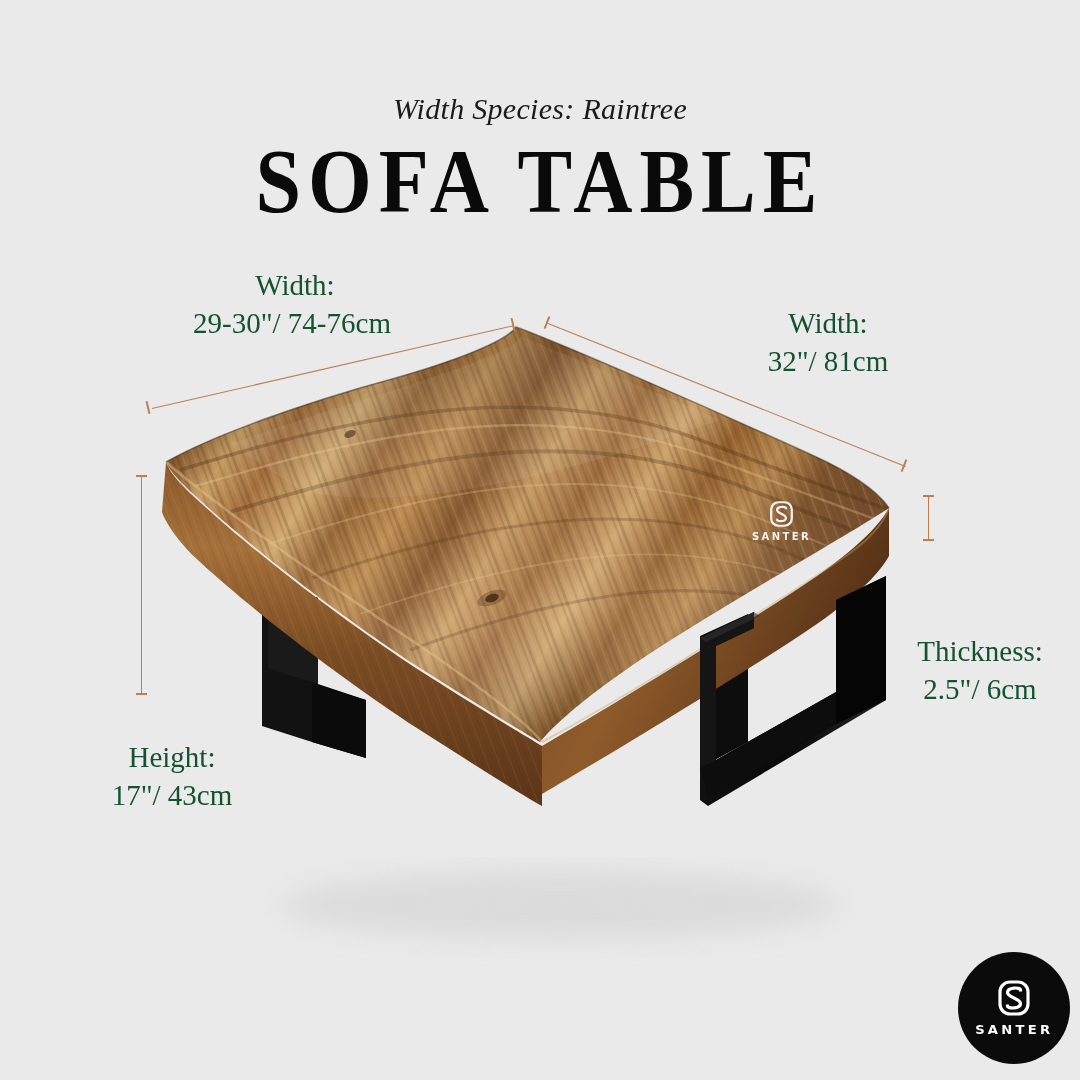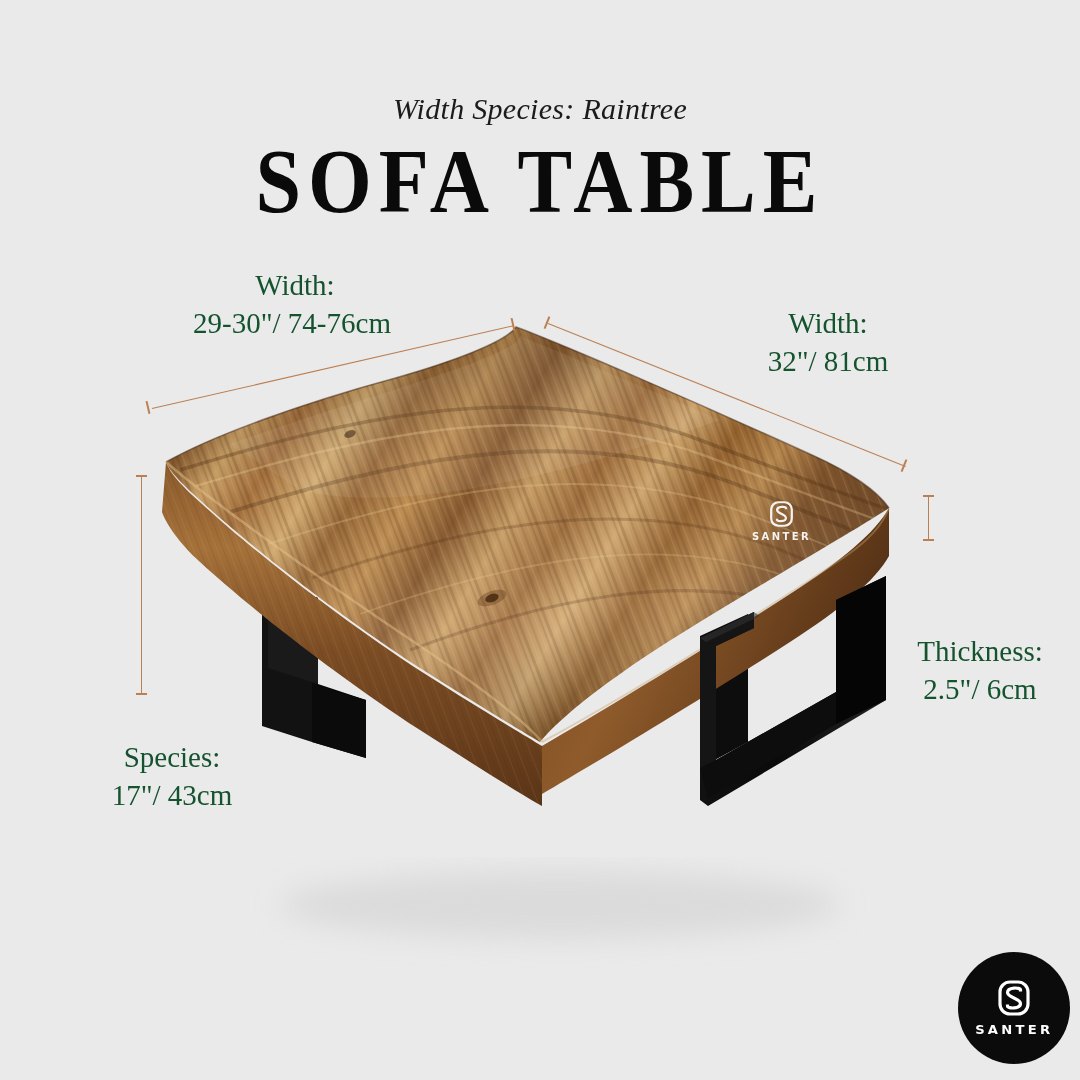--- a/index.html
+++ b/index.html
@@ -337,21 +337,21 @@
     <span class="k">Width:</span>
     <span class="v">32"/ 81cm</span>
   </div>
 
   <div class="dim dim-thickness">
     <span class="k">Thickness:</span>
     <span class="v">2.5"/ 6cm</span>
   </div>
 
   <div class="dim dim-height">
-    <span class="k">Species:</span>
+    <span class="k">Height:</span>
     <span class="v">17"/ 43cm</span>
   </div>
 
 
   <div class="badge">
     <svg class="mark" viewBox="0 0 34 38">
       <rect x="3" y="3" width="28" height="32" rx="10" ry="10" fill="none" stroke="#ffffff" stroke-width="3.2"></rect>
       <path d="M23.5 11 C 23.5 8.2 10.5 7.8 10.5 13.6 C 10.5 18.8 23.5 19.2 23.5 24.6 C 23.5 30.2 10.5 29.8 10.5 27" fill="none" stroke="#ffffff" stroke-width="3.2" stroke-linecap="square"></path>
     </svg>
     <span class="wordmark">SANTER</span>

